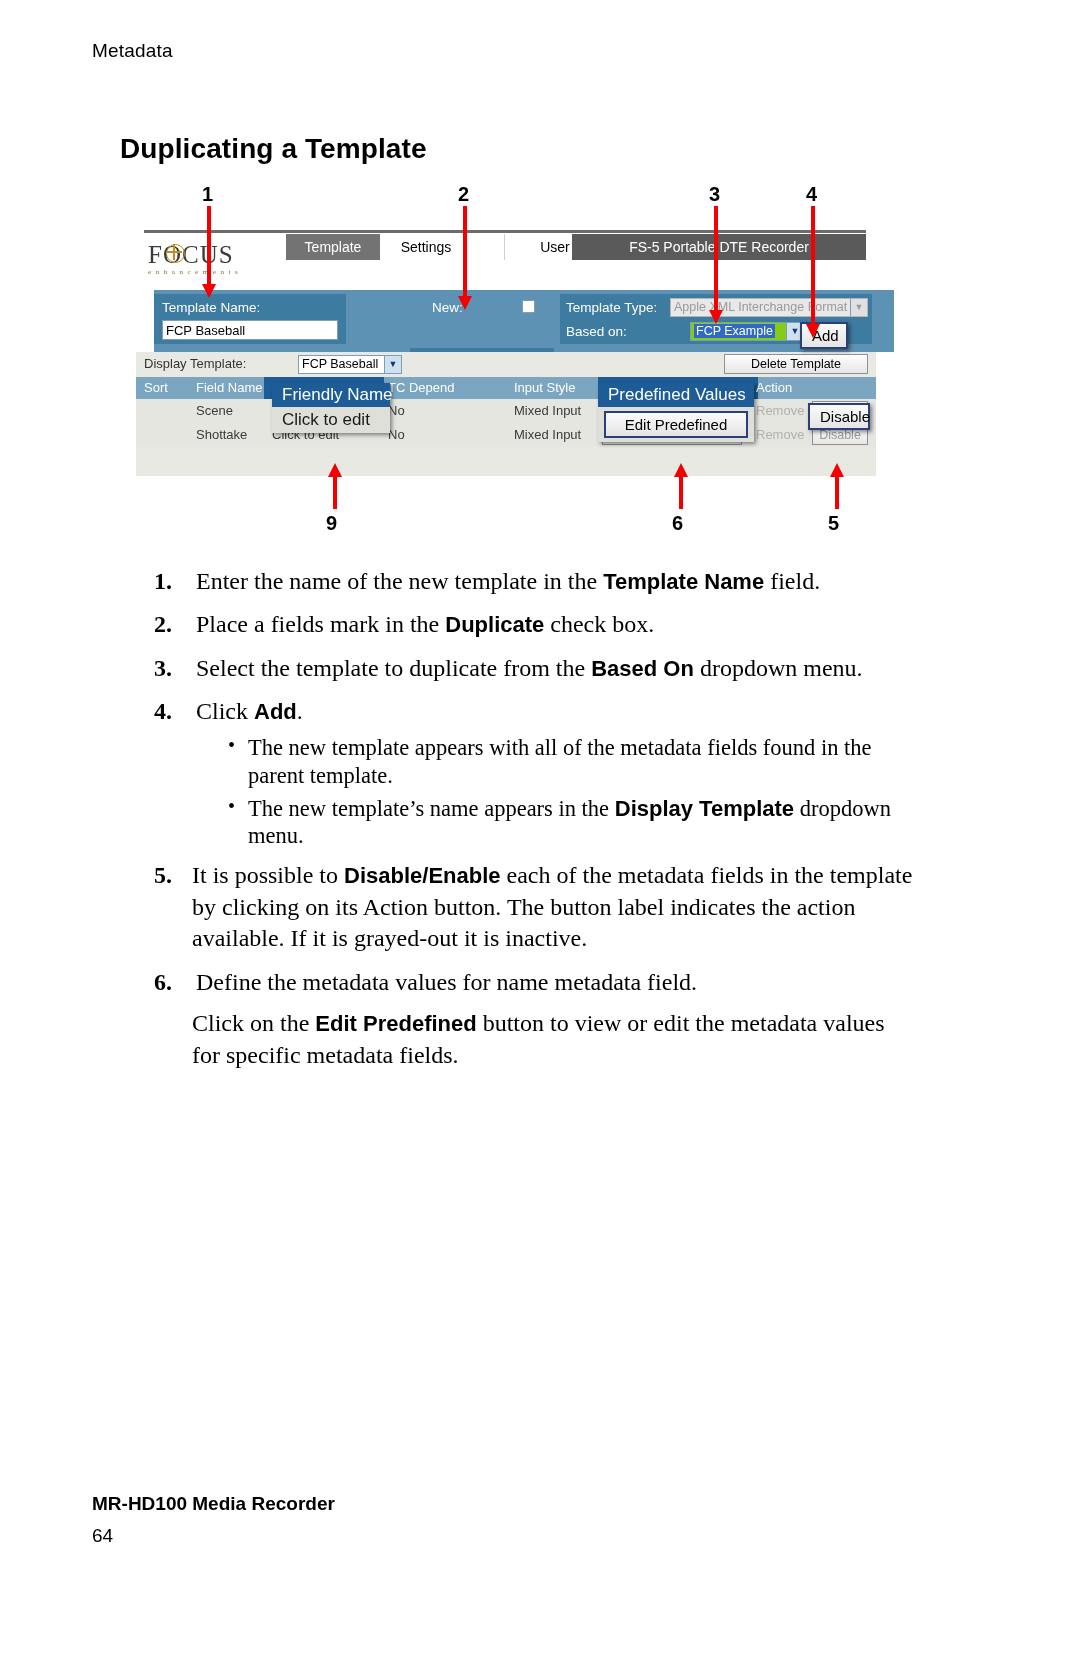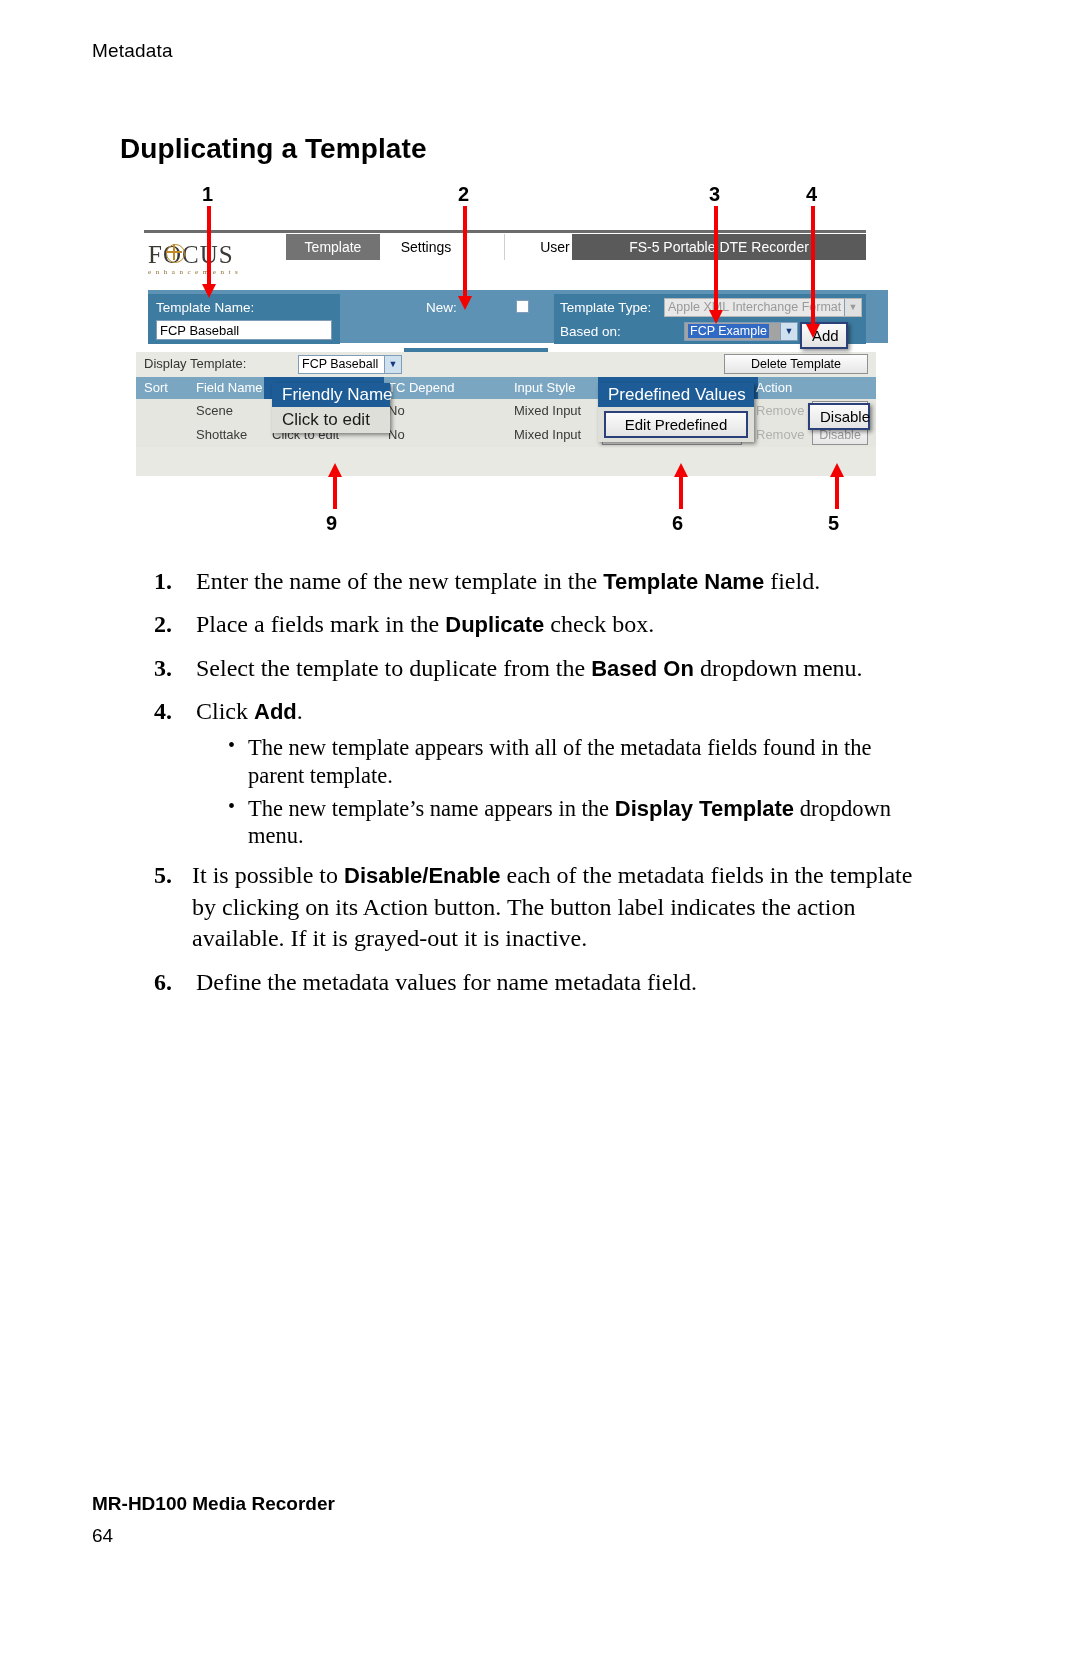--- a/index.html
+++ b/index.html
@@ -155,22 +155,22 @@
     color: #000000;
   }
   .tab.title-tab {
     background: #5a5a5a;
     color: #ffffff;
   }
 
   
   .form-band {
     position: absolute;
-    left: 12px; top: 72px;
-    width: 740px; height: 53px;
+    left: 18px; top: 72px;
+    width: 740px; height: 62px;
     background: #5d92b4;
   }
   .panel {
     position: absolute;
     background: #5d92b4;
   }
   .panel.dark { background: #3e7ba1; }
   .lbl {
     position: absolute;
     font-family: "Liberation Sans", sans-serif;
@@ -226,21 +226,21 @@
     background: #cfe0ef;
     border-left: 1px solid #7f9db9;
     text-align: center;
     font-size: 9px;
     line-height: 17px;
     color: #13387e;
   }
   .ddl.disabled { background: #e8e8e8; color: #9a9a9a; border-color: #b5b5b5; }
   .ddl.disabled .arrowbtn { background: #e0e0e0; color: #9a9a9a; }
   .ddl.sel-highlight {
-    background: #a3a3a3;
+    background: #84cc16;
   }
   .ddl.sel-highlight .selval {
     background: #316ac5;
     color: #ffffff;
     padding: 0 2px;
   }
 
   .btn {
     position: absolute;
     background: linear-gradient(#fdfdfd,#e6e6e6);
@@ -581,16 +581,19 @@
   </div>
 
   <div class="sub-note" style="padding-left:44px; width:740px;">
     <span>It is possible to </span><b class="ui">Disable/Enable</b><span> each of the metadata fields in the template by clicking on its Action button. The button label indicates the action available. If it is grayed-out it is inactive.</span>
   </div>
 
   <div class="step" style="margin-bottom:4px;">
     <span class="num">6.</span><span>Define the metadata values for name metadata field.</span>
   </div>
 
+  <div class="sub-note" style="padding-left:44px; width:700px;">
+    <span>Click on the </span><b class="ui">Edit Predefined</b><span> button to view or edit the metadata values for specific metadata fields.</span>
+  </div>
 </div>
 
 <div class="footer-title">MR-HD100 Media Recorder</div>
 <div class="footer-page">64</div>
 
 </body></html>

